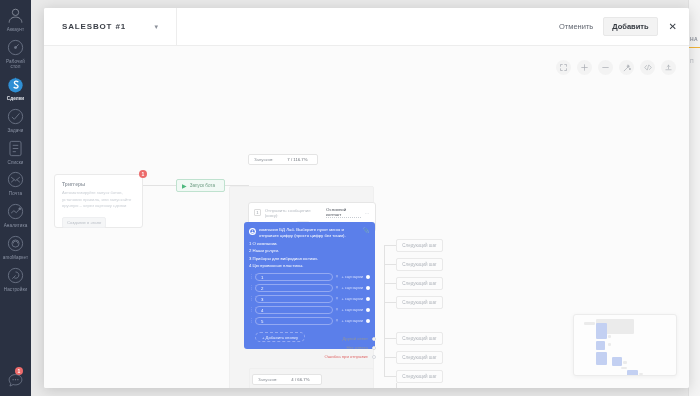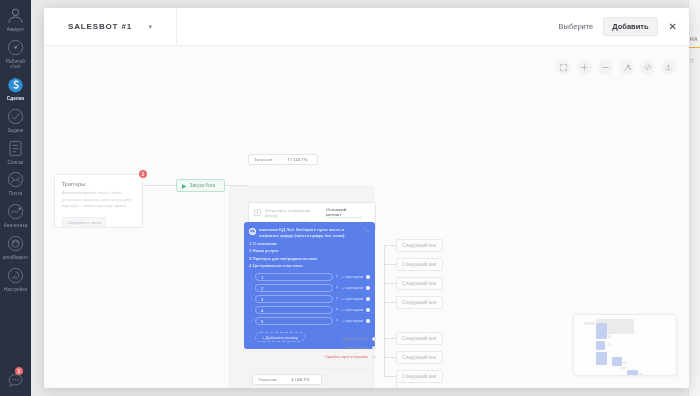--- a/index.html
+++ b/index.html
@@ -69,21 +69,21 @@
     border-radius: 2px;
     overflow: hidden;
   }
   .modal-head {
     position: relative; height: 38px; background: #ffffff;
     border-bottom: 1px solid #ededed;
     display: flex; align-items: stretch;
   }
   .bot-select {
     width: 133px; display: flex; align-items: center; justify-content: space-between;
-    padding: 0 24px; border-right: 1px solid #ededed; cursor: pointer;
+    padding: 0 18px; border-right: 1px solid #ededed; cursor: pointer;
   }
   .bot-title { font-size: 8px; font-weight: bold; color: #3b3f47; letter-spacing: .85px; }
   .chev { color: #8b9099; font-size: 7px; }
   .head-spacer { flex: 1; }
   .head-actions { display: flex; align-items: center; gap: 10px; padding-right: 11px; }
   .btn-cancel { font-size: 7.5px; color: #616670; cursor: pointer; }
   .btn-save {
     font-size: 7.5px; color: #33383f; font-weight: bold;
     background: #f3f3f3; border: 1px solid #e8e8e8; border-radius: 2px;
     padding: 4px 8px; cursor: pointer;
@@ -372,21 +372,21 @@
 
   <div class="modal">
 
     <div class="modal-head">
       <div class="bot-select">
         <span class="bot-title">SALESBOT #1</span>
         <span class="chev">▾</span>
       </div>
       <div class="head-spacer"></div>
       <div class="head-actions">
-        <span class="btn-cancel">Выберите</span>
+        <span class="btn-cancel">Отменить</span>
         <span class="btn-save">Добавить</span>
         <span class="btn-close">✕</span>
       </div>
     </div>
 
     <div class="canvas">
 
       <div class="toolbar">
         <div class="tb-btn">
           <svg width="7" height="7" viewBox="0 0 14 14" fill="none" stroke="#a7abb2" stroke-width="1.4" stroke-linecap="round">

